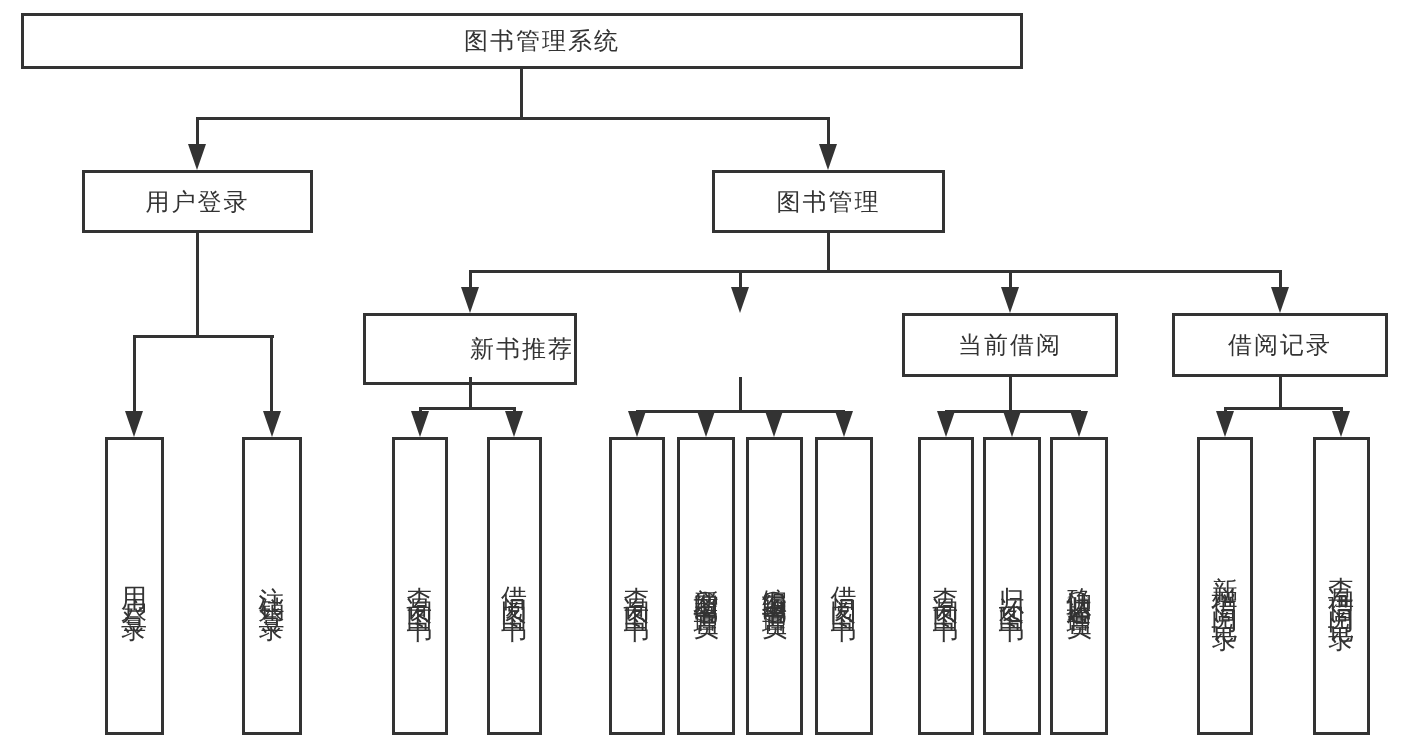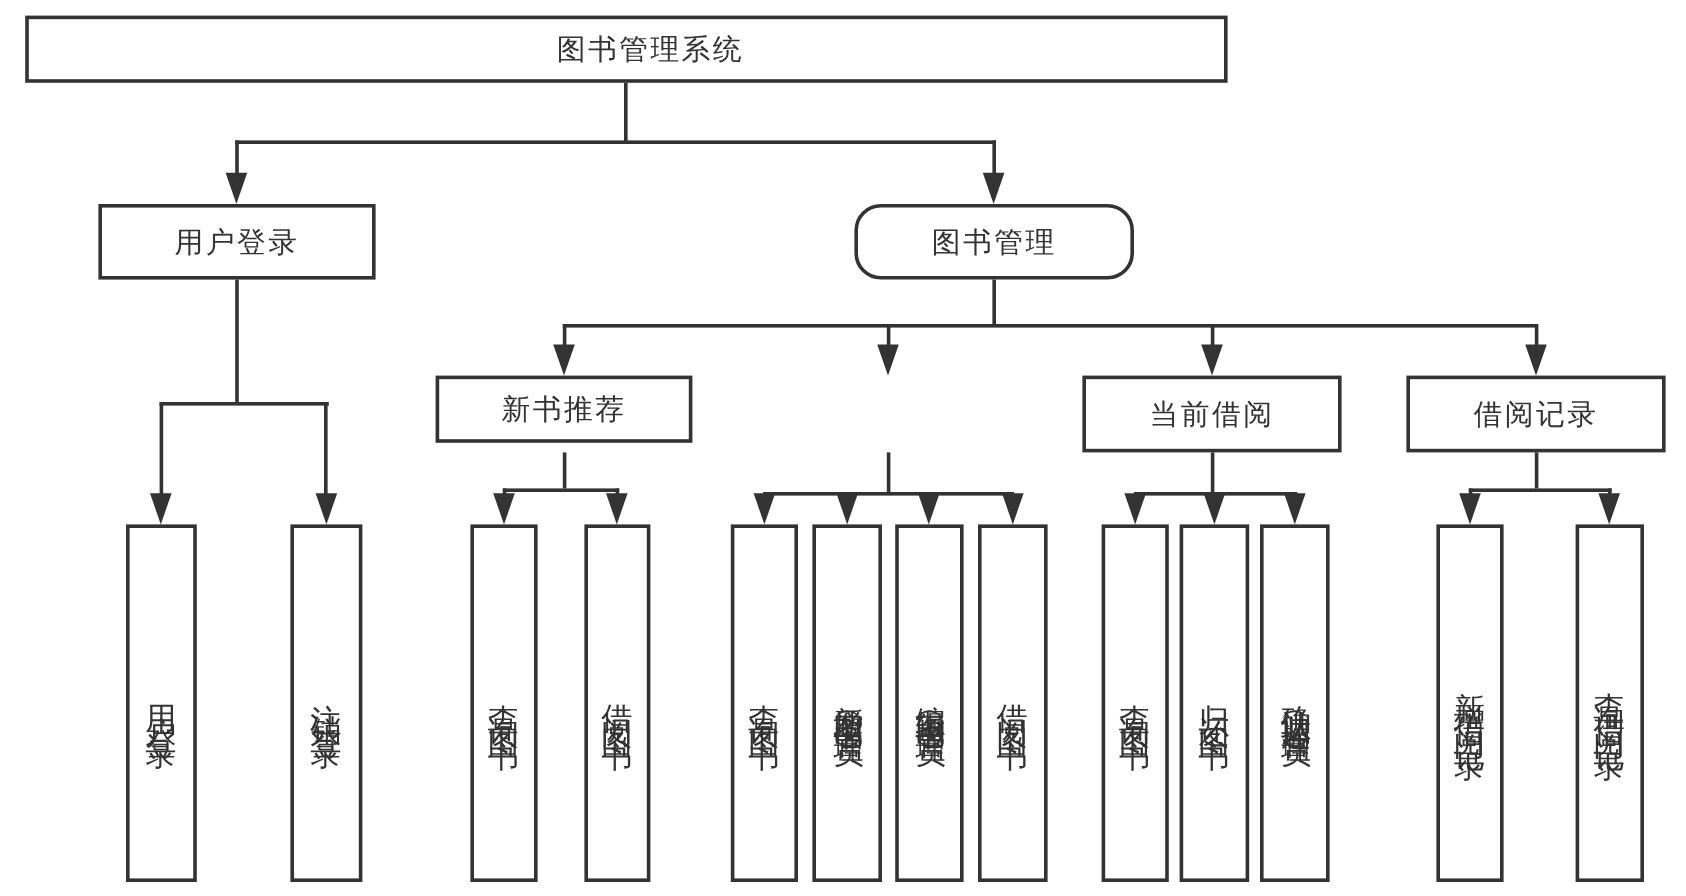--- a/index.html
+++ b/index.html
@@ -50,25 +50,25 @@
 
 <div class="canvas">
 
   <div class="box" style="left:21px;top:13px;width:1002px;height:56px;padding-left:40px;">
     <span class="hlabel">图书管理系统</span>
   </div>
 
   <div class="box" style="left:82px;top:170px;width:231px;height:63px;">
     <span class="hlabel">用户登录</span>
   </div>
-  <div class="box" style="left:712px;top:170px;width:233px;height:63px;border-radius:22px;">
+  <div class="box" style="left:712px;top:170px;width:233px;height:63px;">
     <span class="hlabel">图书管理</span>
   </div>
 
-  <div class="box" style="left:363px;top:313px;width:214px;height:56px;">
+  <div class="box" style="left:363px;top:313px;width:214px;height:72px;justify-content:flex-end;">
     <span class="hlabel">新书推荐</span>
   </div>
   <div class="box" style="left:902px;top:313px;width:216px;height:64px;">
     <span class="hlabel">当前借阅</span>
   </div>
   <div class="box" style="left:1172px;top:313px;width:216px;height:64px;">
     <span class="hlabel">借阅记录</span>
   </div>
 
   <div class="box" style="left:105px;top:437px;width:59px;height:298px;">

